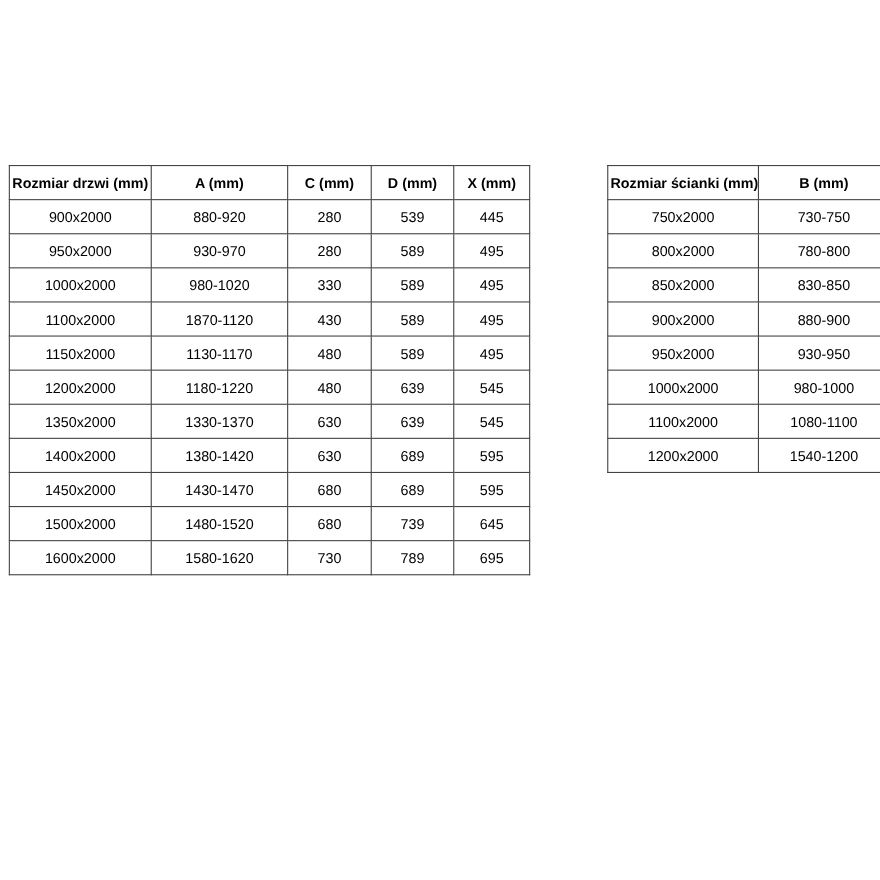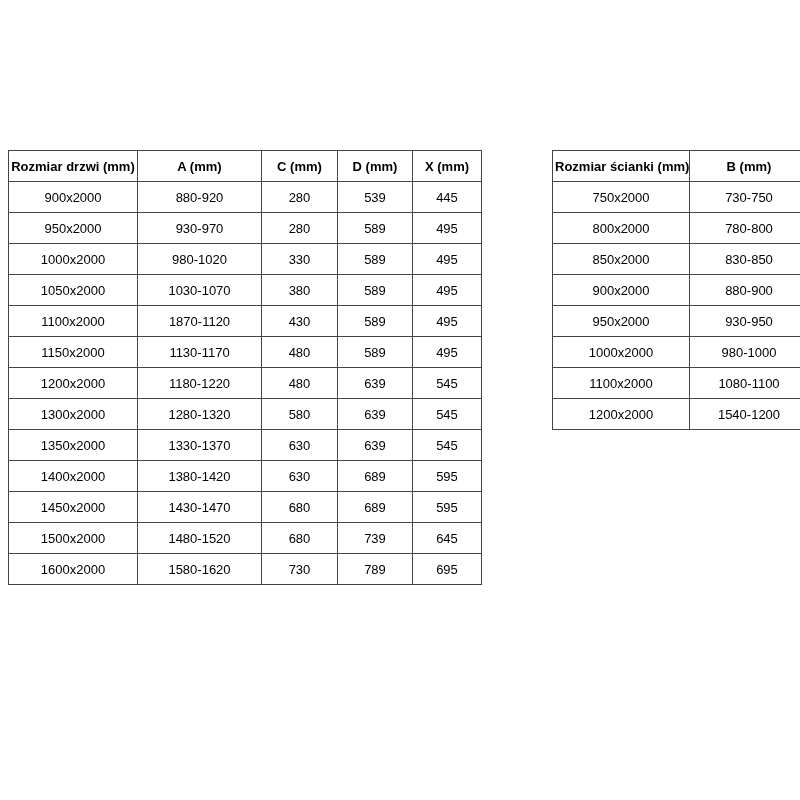--- a/index.html
+++ b/index.html
@@ -78,51 +78,37 @@
           <td>495</td>
         </tr>
         <tr>
           <td>1000x2000</td>
           <td>980-1020</td>
           <td>330</td>
           <td>589</td>
           <td>495</td>
         </tr>
         <tr>
-          <td>1050x2000</td>
-          <td>1030-1070</td>
-          <td>380</td>
-          <td>589</td>
-          <td>495</td>
-        </tr>
-        <tr>
           <td>1100x2000</td>
           <td>1870-1120</td>
           <td>430</td>
           <td>589</td>
           <td>495</td>
         </tr>
         <tr>
           <td>1150x2000</td>
           <td>1130-1170</td>
           <td>480</td>
           <td>589</td>
           <td>495</td>
         </tr>
         <tr>
           <td>1200x2000</td>
           <td>1180-1220</td>
           <td>480</td>
-          <td>639</td>
-          <td>545</td>
-        </tr>
-        <tr>
-          <td>1300x2000</td>
-          <td>1280-1320</td>
-          <td>580</td>
           <td>639</td>
           <td>545</td>
         </tr>
         <tr>
           <td>1350x2000</td>
           <td>1330-1370</td>
           <td>630</td>
           <td>639</td>
           <td>545</td>
         </tr>

